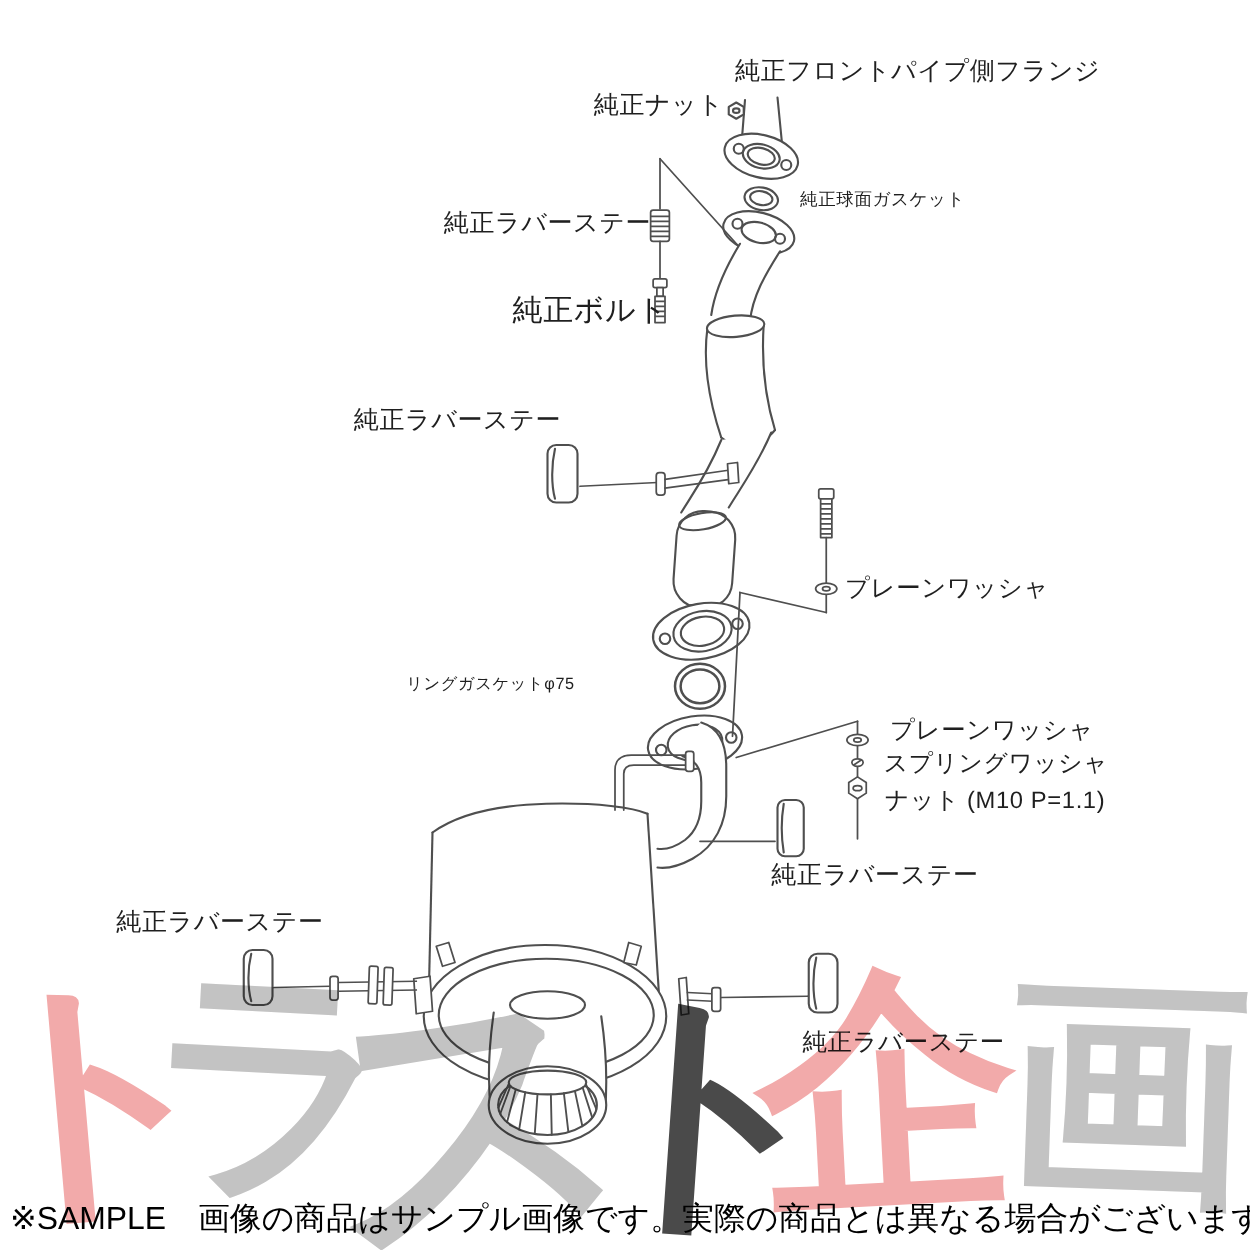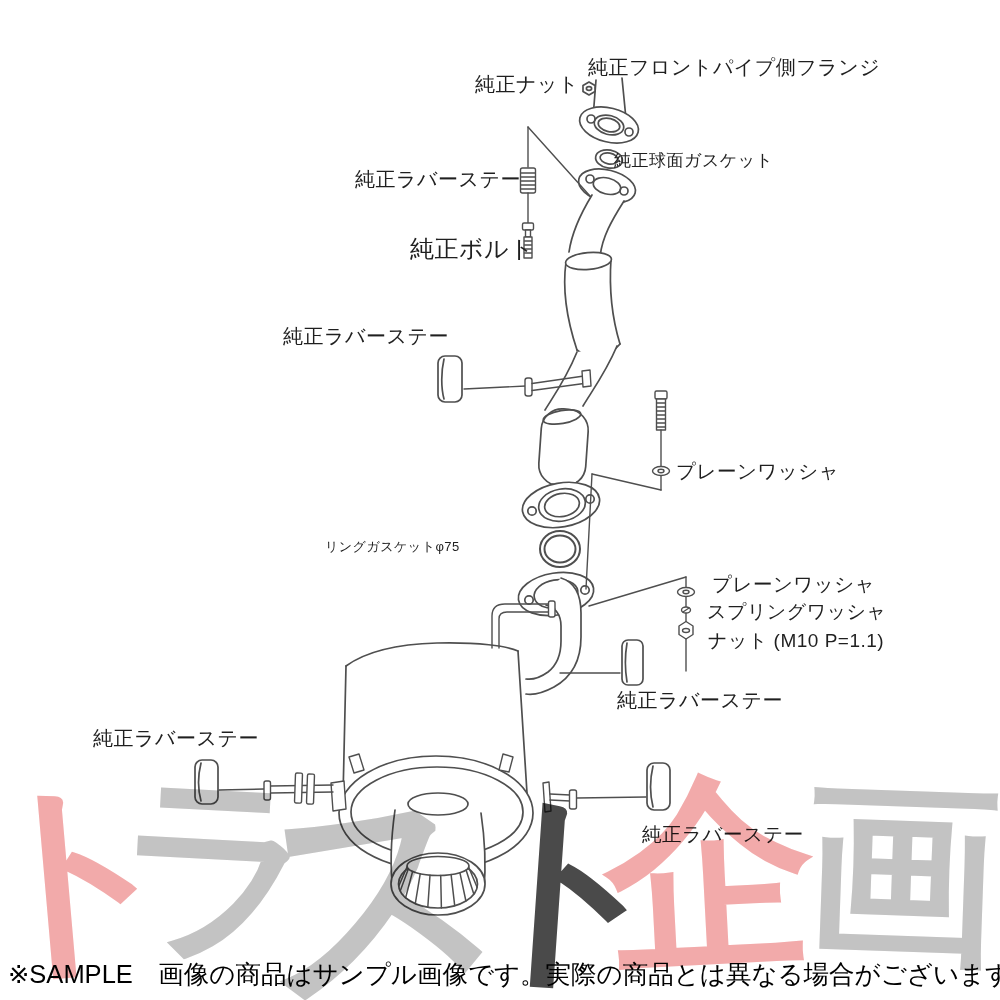--- a/index.html
+++ b/index.html
@@ -230,23 +230,23 @@
         <line x1="524.5" y1="241" x2="531.5" y2="241"></line>
           <line x1="524.5" y1="245" x2="531.5" y2="245"></line>
         <line x1="524.5" y1="249" x2="531.5" y2="249"></line>
           <line x1="524.5" y1="253" x2="531.5" y2="253"></line>
         <line x1="528" y1="127" x2="590" y2="196"></line>
       </g>
     </g>
   </svg>
 
   <div class="labels">
-    <div class="lbl" style="left:588px;top:57px;font-size:20px">純正フロントパイプ側フランジ</div>
+    <div class="lbl" style="left:588px;top:47px;font-size:20px">純正フロントパイプ側フランジ</div>
     <div class="lbl" style="left:475px;top:74px;font-size:20px">純正ナット</div>
-    <div class="lbl" style="left:614px;top:152px;font-size:17px">純正球面ガスケット</div>
+    <div class="lbl" style="left:640px;top:152px;font-size:14px">純正球面ガスケット</div>
     <div class="lbl" style="left:355px;top:169px;font-size:20px">純正ラバーステー</div>
     <div class="lbl" style="left:410px;top:237px;font-size:24px">純正ボルト</div>
     <div class="lbl" style="left:283px;top:326px;font-size:20px">純正ラバーステー</div>
     <div class="lbl" style="left:676px;top:462px;font-size:19.5px">プレーンワッシャ</div>
     <div class="lbl" style="left:325px;top:540px;font-size:13px">リングガスケットφ75</div>
     <div class="lbl" style="left:712px;top:575px;font-size:19.5px">プレーンワッシャ</div>
     <div class="lbl" style="left:707px;top:602px;font-size:19px">スプリングワッシャ</div>
     <div class="lbl" style="left:708px;top:631px;font-size:19px">ナット (M10 P=1.1)</div>
     <div class="lbl" style="left:617px;top:690px;font-size:20px">純正ラバーステー</div>
     <div class="lbl" style="left:93px;top:728px;font-size:20px">純正ラバーステー</div>

